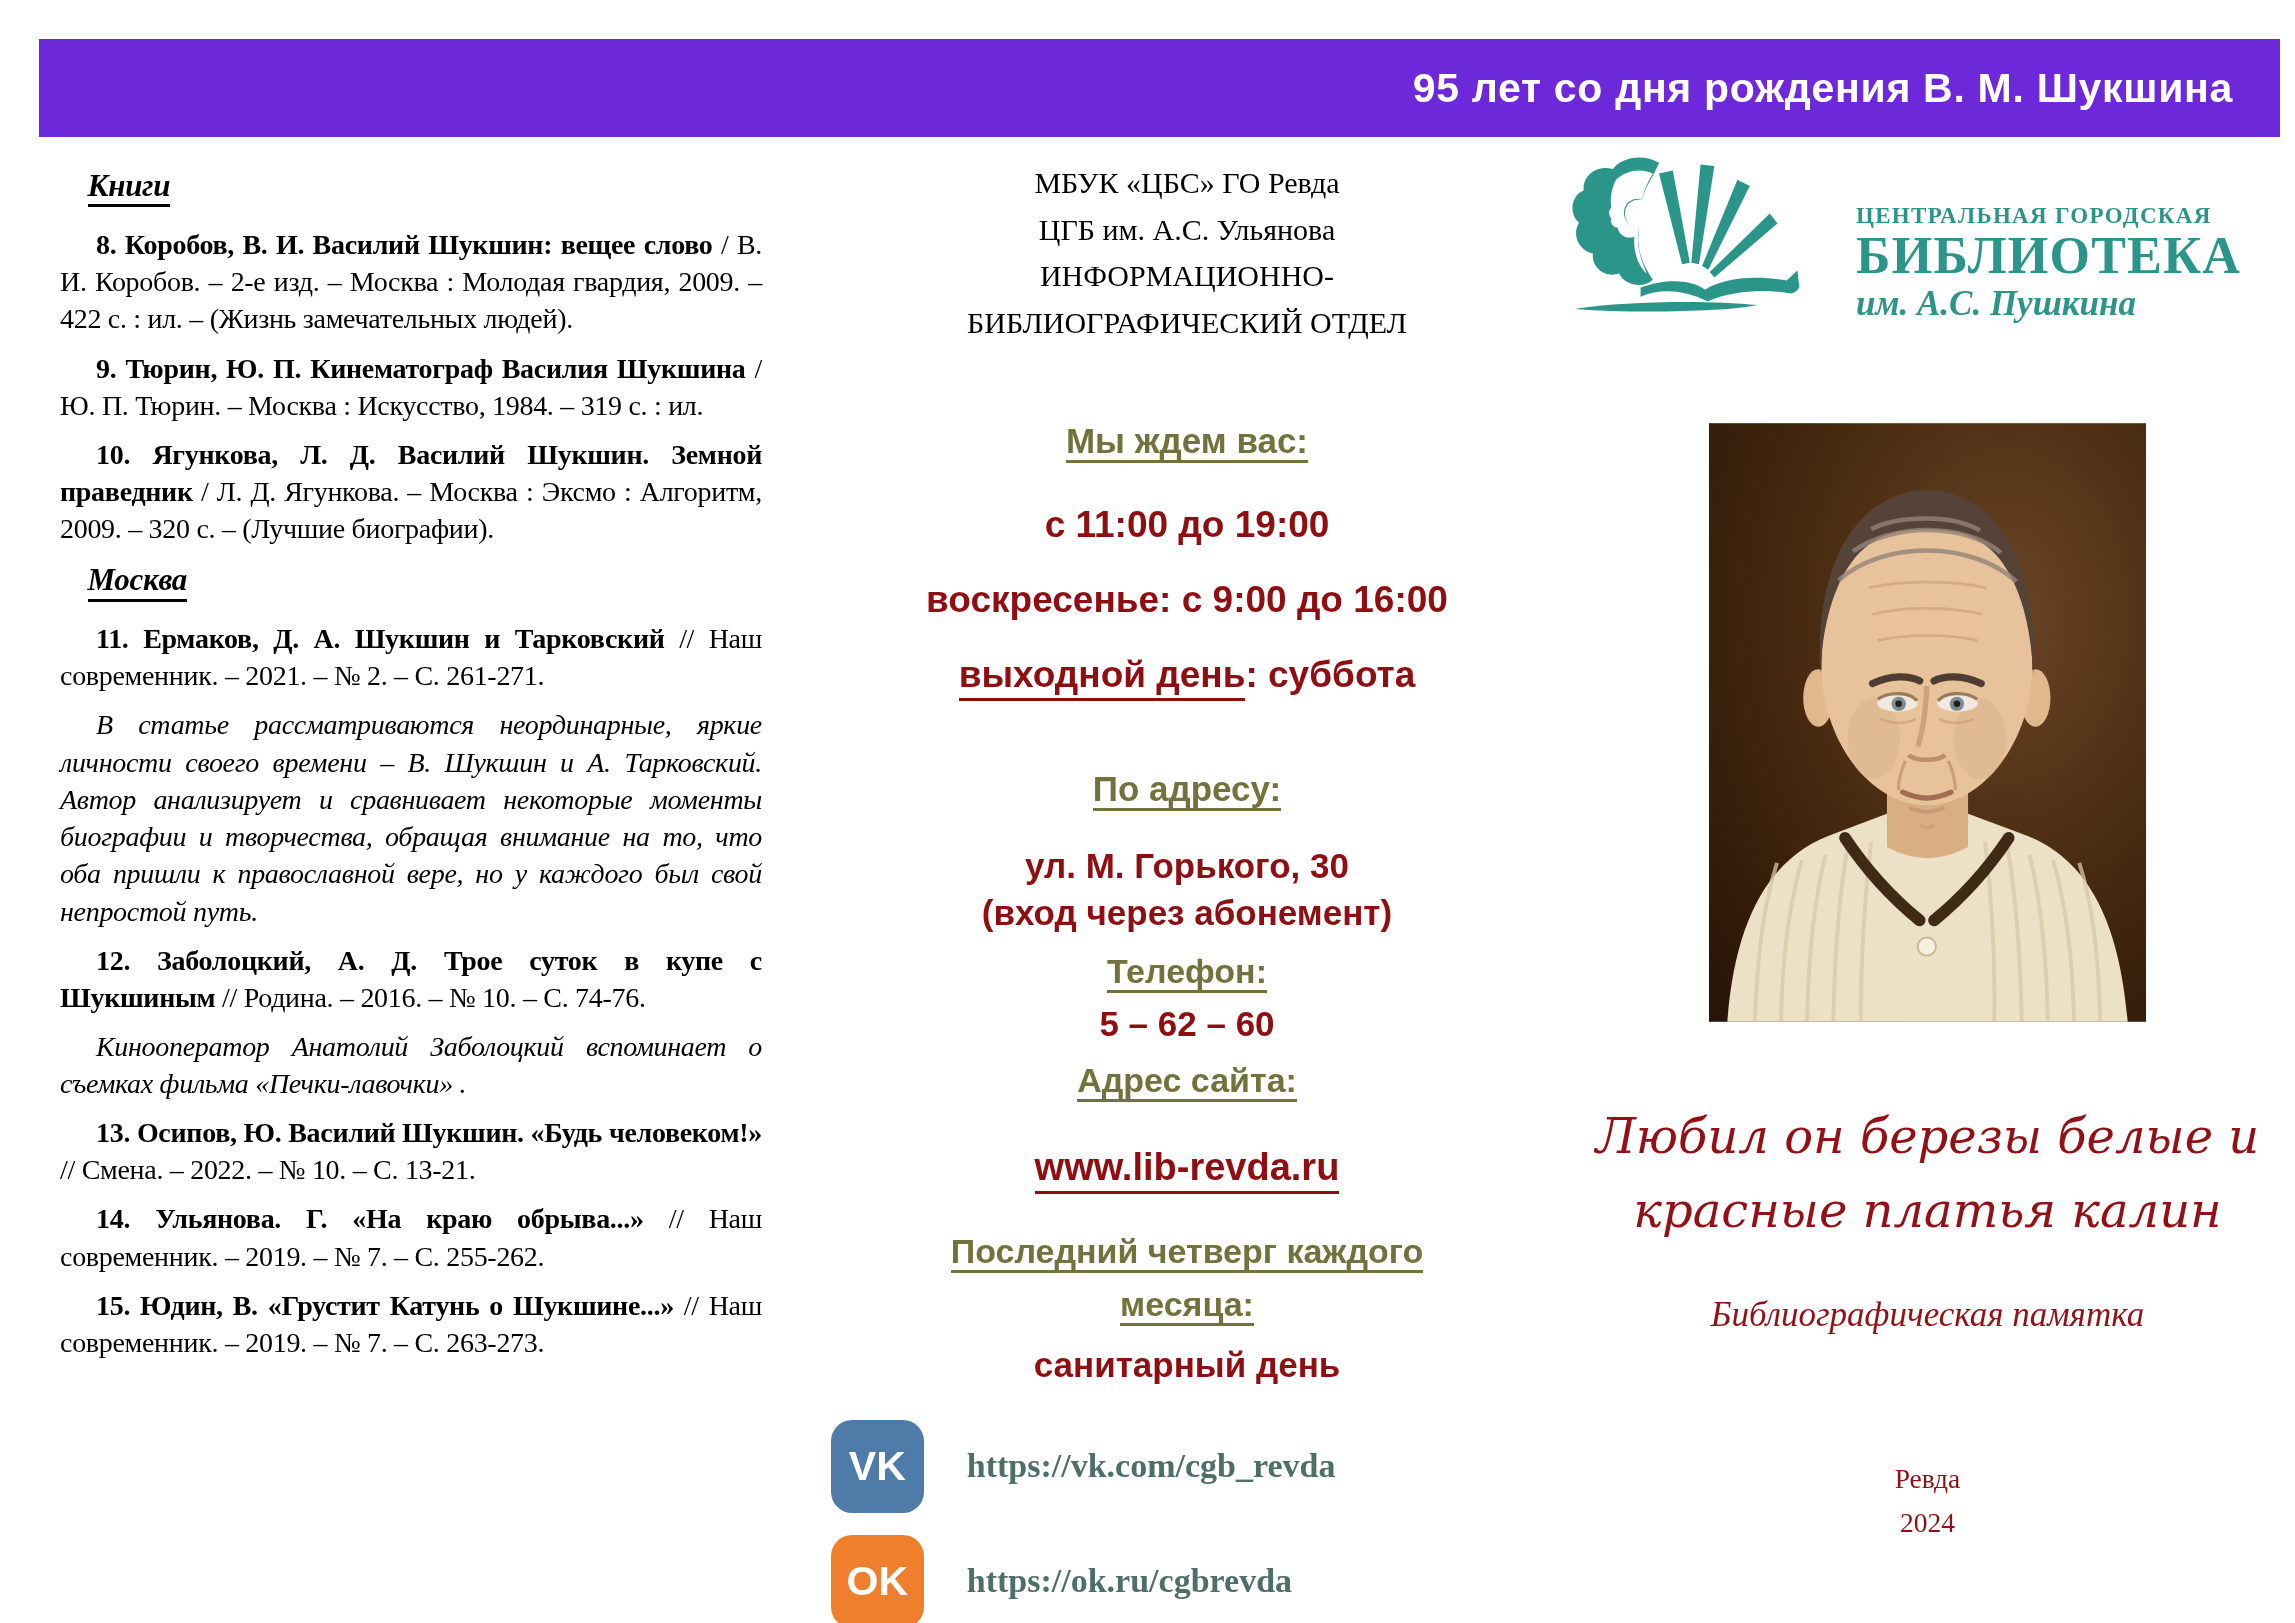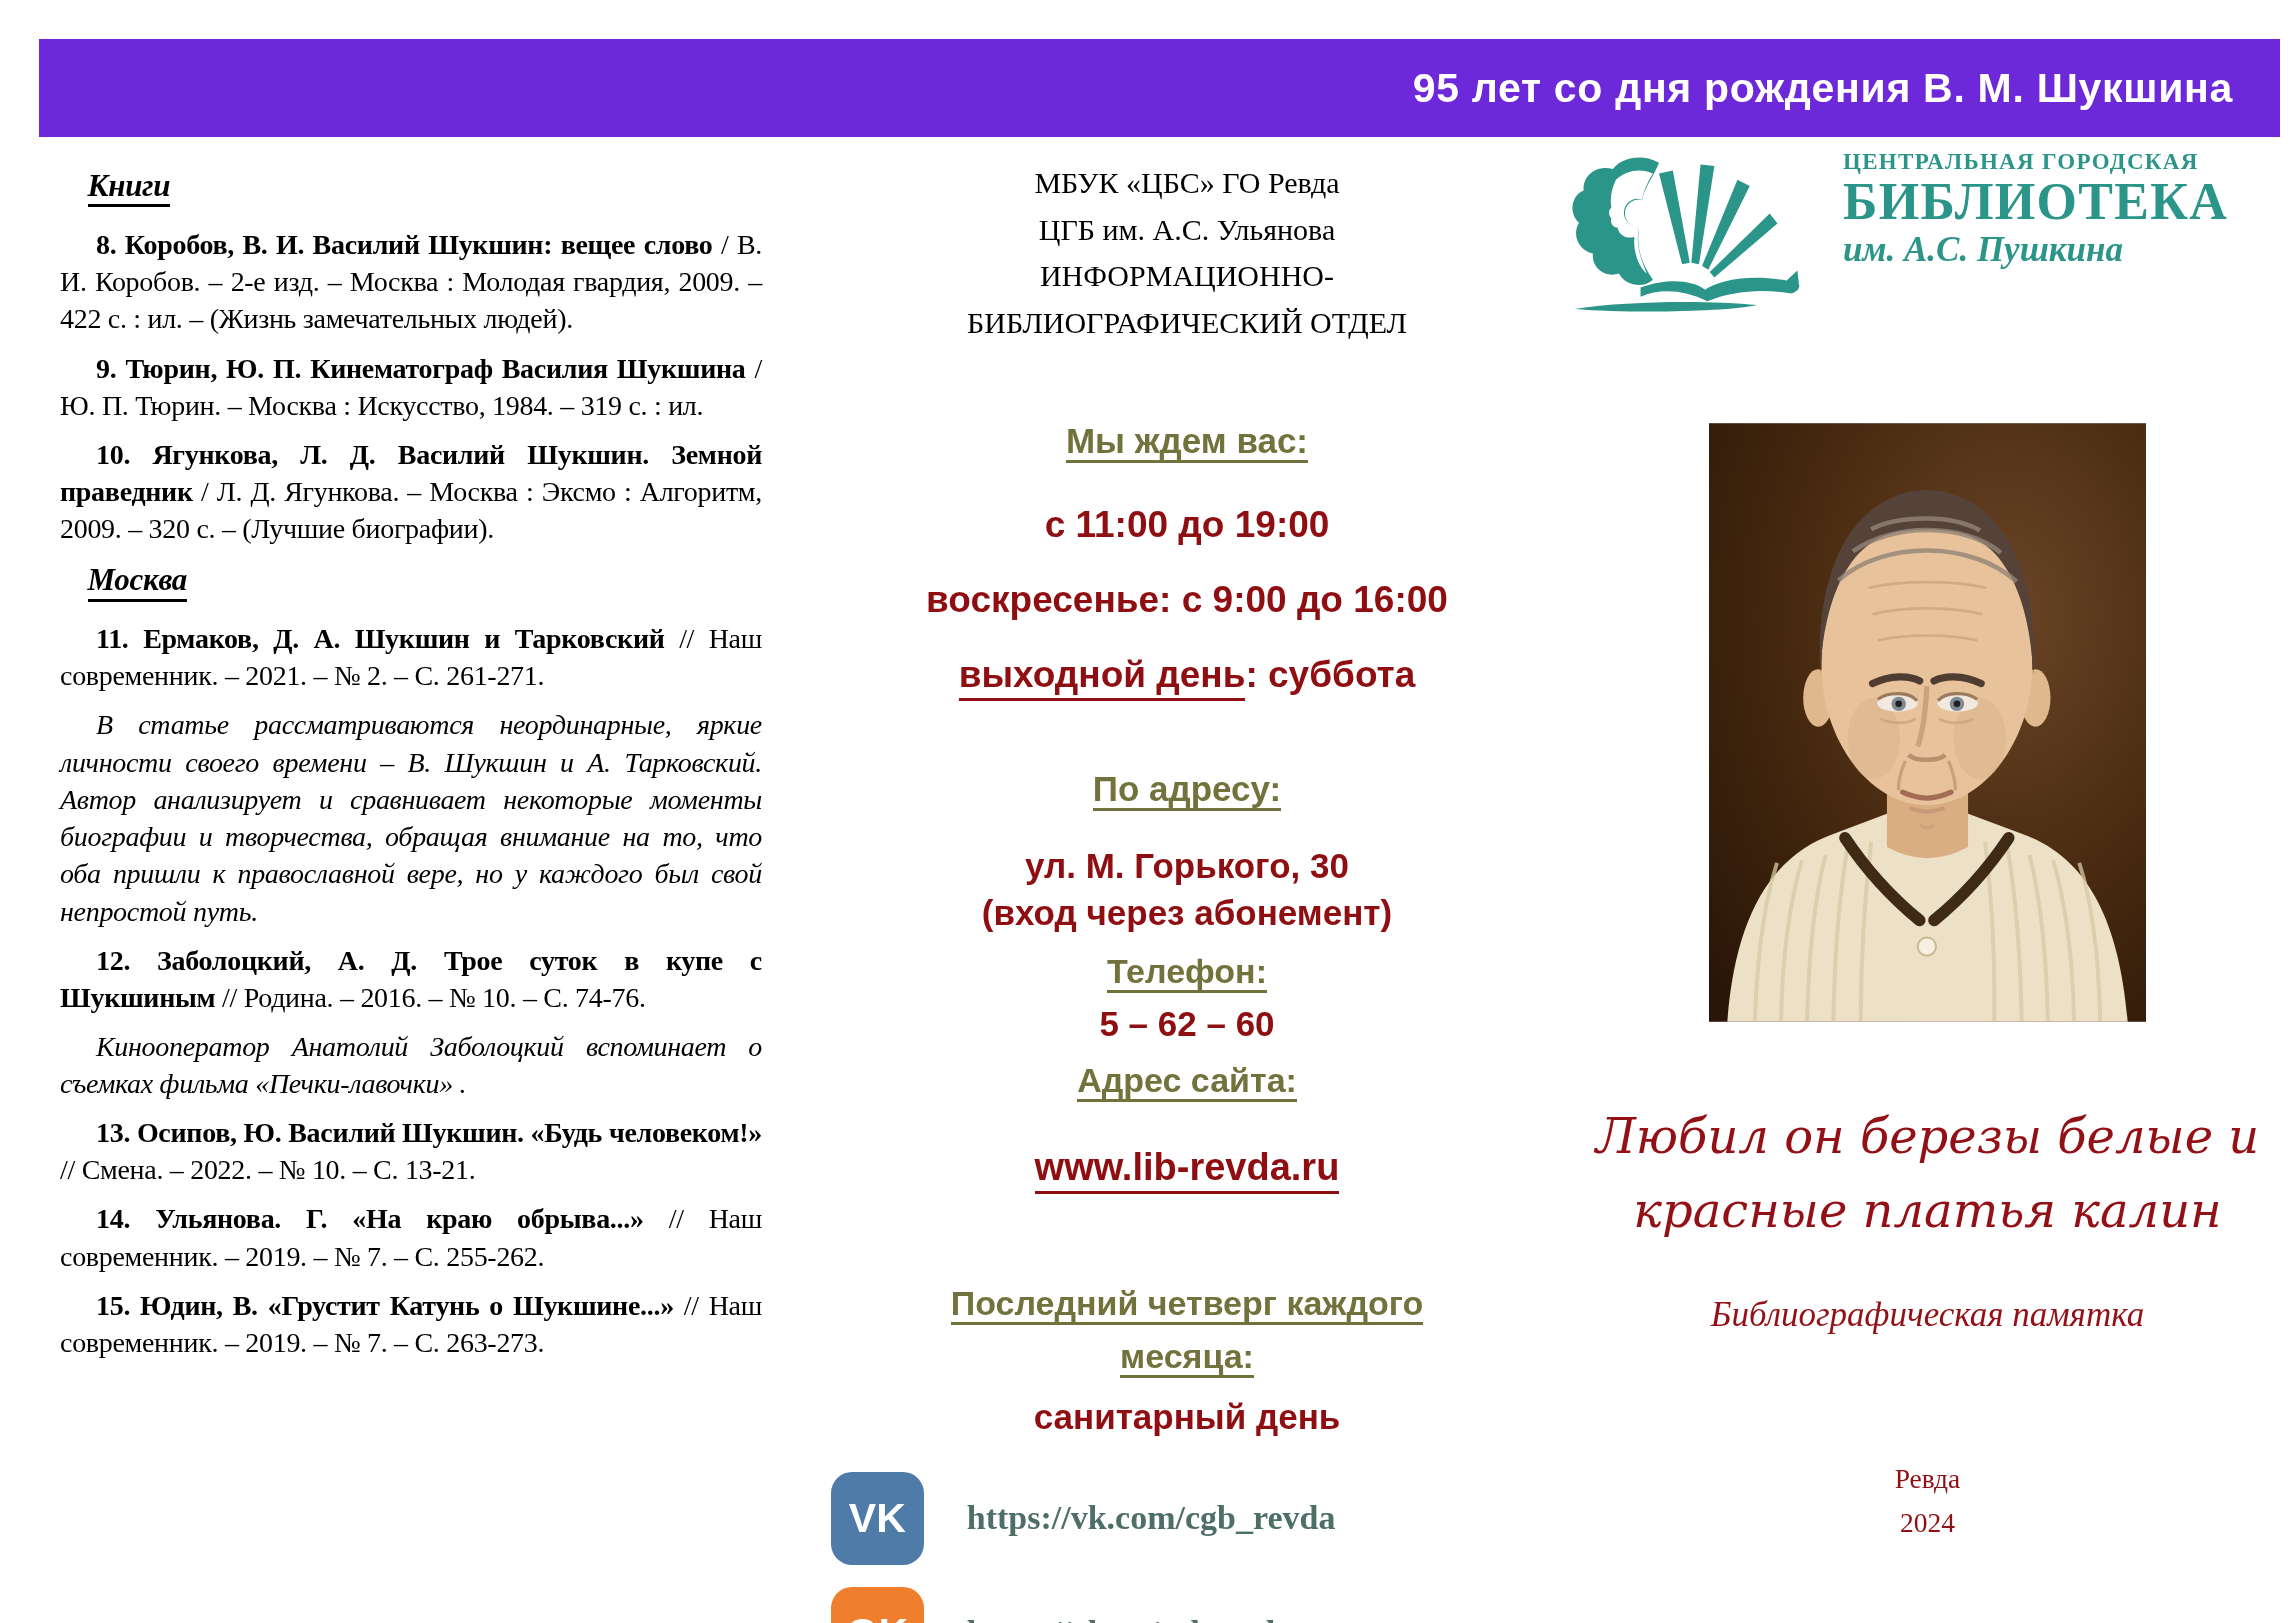--- a/index.html
+++ b/index.html
@@ -33,33 +33,33 @@
   .hours-line1{margin-top:43px;font-size:37px;}
   .hours-line2{margin-top:33px;font-size:37px;}
   .dayoff{margin-top:33px;font-size:37px;}
   .addr-head{margin-top:73px;font-size:35px;}
   .addr1{margin-top:37px;font-size:35px;}
   .addr2{margin-top:6.5px;font-size:35px;}
   .phone-head{margin-top:19.6px;font-size:34px;}
   .phone-num{margin-top:13px;font-size:35px;}
   .site-head{margin-top:17px;font-size:34px;}
   .site-url{margin-top:46px;font-size:38px;}
-  .san-head{margin-top:88px;font-size:34px;line-height:1.55;}
+  .san-head{margin-top:36px;font-size:34px;line-height:1.55;}
   .san-val{margin-top:14.4px;font-size:35px;}
   .social-row{display:flex;align-items:center;gap:43px;margin:35px 0 0 11.8px;text-align:left;}
   .social-row + .social-row{margin-top:22px;}
   .badge{width:93px;height:93px;border-radius:21px;display:flex;align-items:center;justify-content:center;
          font-family:"Liberation Sans",sans-serif;font-weight:bold;font-size:41px;color:#fff;flex:0 0 auto;}
   .badge.vk{background:#4f7ba8;}
   .badge.ok{background:#ef7f2d;}
   .social-url{font-family:"Liberation Serif",serif;font-weight:bold;font-size:34px;color:#4e6e68;}
 
   
   .col-right{position:absolute;left:1568px;top:149px;width:719px;text-align:center;}
-  .logo-row{display:flex;align-items:flex-start;gap:13px;text-align:left;}
+  .logo-row{display:flex;align-items:flex-end;gap:26px;text-align:left;}
   .logo-mark{flex:0 0 auto;}
   .logo-text{color:#2b9589;}
   .logo-l1{font-size:23px;letter-spacing:1.3px;font-weight:bold;}
   .logo-l2{font-size:52px;font-weight:bold;letter-spacing:1.3px;line-height:1.05;}
   .logo-l3{font-size:35px;font-style:italic;font-weight:bold;}
   .portrait{margin:99px auto 0;width:437px;height:599px;display:block;}
   .quote{margin-top:77px;color:#931016;font-style:italic;font-size:48px;line-height:1.55;font-family:"DejaVu Serif",serif;}
   .subtitle{margin-top:47px;color:#931016;font-style:italic;font-size:35px;}
   .imprint{margin-top:122px;color:#8f1116;font-size:27.5px;line-height:1.6;}
 </style>

